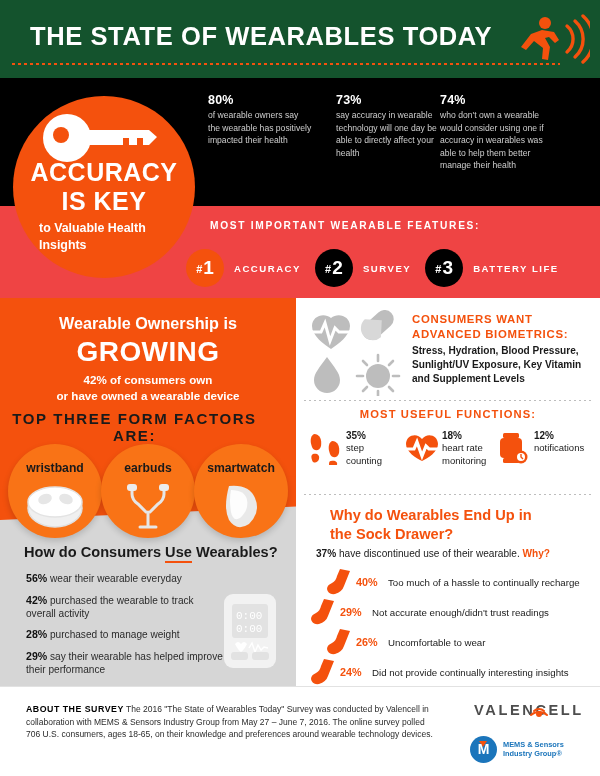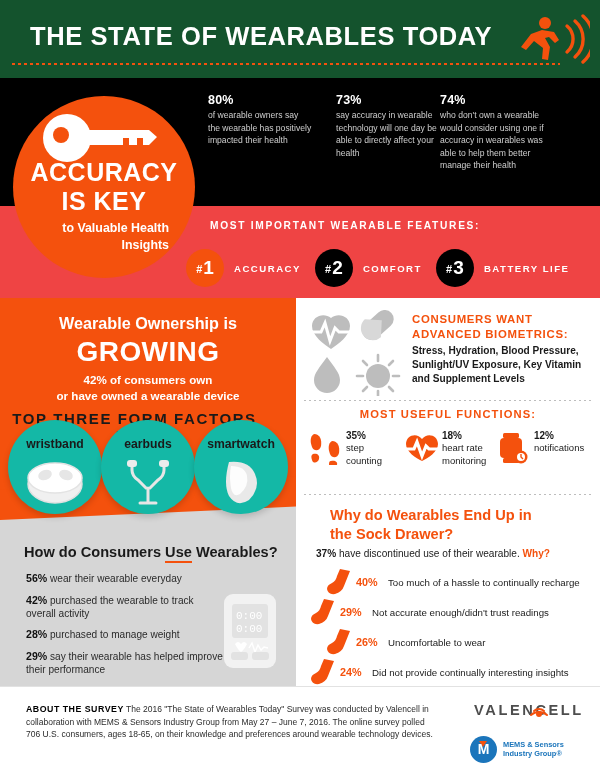--- a/index.html
+++ b/index.html
@@ -181,24 +181,24 @@
     left: 0; top: 112px;
     width: 269px;
     text-align: center;
     color: #1a1a1a;
     font-size: 15px;
     font-weight: bold;
     letter-spacing: 1.6px;
   }
   .ff-circle {
     position: absolute;
-    top: 122px;
+    top: 146px;
     width: 94px; height: 94px;
     border-radius: 50%;
-    background: #14b8a6;
+    background: #f97316;
     box-shadow: 0 3px 6px rgba(0,0,0,0.16);
   }
   #ff-0 { left: 8px; }
   #ff-1 { left: 101px; }
   #ff-2 { left: 194px; }
   .ff-label {
     position: absolute;
     top: 17px; left: 0;
     width: 94px;
     text-align: center;
@@ -468,42 +468,42 @@
     <div class="rank-row">
       <div class="rank-bubble first">
         <span class="hash">#</span>
         <span class="num">1</span>
       </div>
       <div class="rank-label">ACCURACY</div>
       <div class="rank-bubble">
         <span class="hash">#</span>
         <span class="num">2</span>
       </div>
-      <div class="rank-label">COMFORT</div>
+      <div class="rank-label">SURVEY</div>
       <div class="rank-bubble">
         <span class="hash">#</span>
         <span class="num">3</span>
       </div>
       <div class="rank-label">BATTERY LIFE</div>
     </div>
   </div>
 
   <div style="position:absolute;left:13px;top:96px;width:182px;height:182px;border-radius:50%;background:#F4510D;z-index:5;">
     <div style="position:absolute;left:26px;top:18px;width:120px;height:48px;">
       <svg viewBox="0 0 120 48" width="120" height="48" aria-hidden="true">
         <g fill="#ffffff">
           <circle cx="28" cy="24" r="24"></circle>
           <circle cx="22" cy="21" r="8" fill="#F4510D"></circle>
           <path d="M44 16 L110 16 L118 23 L110 31 L104 31 L104 24 L98 24 L98 31 L90 31 L90 24 L84 24 L84 31 L44 31 Z"></path>
         </g>
       </svg>
     </div>
     <div style="position:absolute;left:0;top:62px;width:182px;text-align:center;color:#fff;font-size:25px;font-weight:bold;letter-spacing:0.5px;">ACCURACY</div>
     <div style="position:absolute;left:0;top:91px;width:182px;text-align:center;color:#fff;font-size:25px;font-weight:bold;letter-spacing:0.5px;">IS KEY</div>
-    <div style="position:absolute;left:26px;top:124px;width:130px;text-align:right;color:#fff;font-size:12.4px;font-weight:bold;line-height:17px;">to Valuable Health Insights</div>
+    <div style="position:absolute;left:26px;top:124px;width:130px;text-align:left;color:#fff;font-size:12.4px;font-weight:bold;line-height:17px;">to Valuable Health Insights</div>
   </div>
 
   <div class="left-col">
     <div class="left-gray-swoop"></div>
     <div class="left-orange"></div>
 
     <div class="own-title">Wearable Ownership is</div>
     <div class="own-growing">GROWING</div>
     <div class="own-sub">
       <span>42% of consumers own</span><br>

